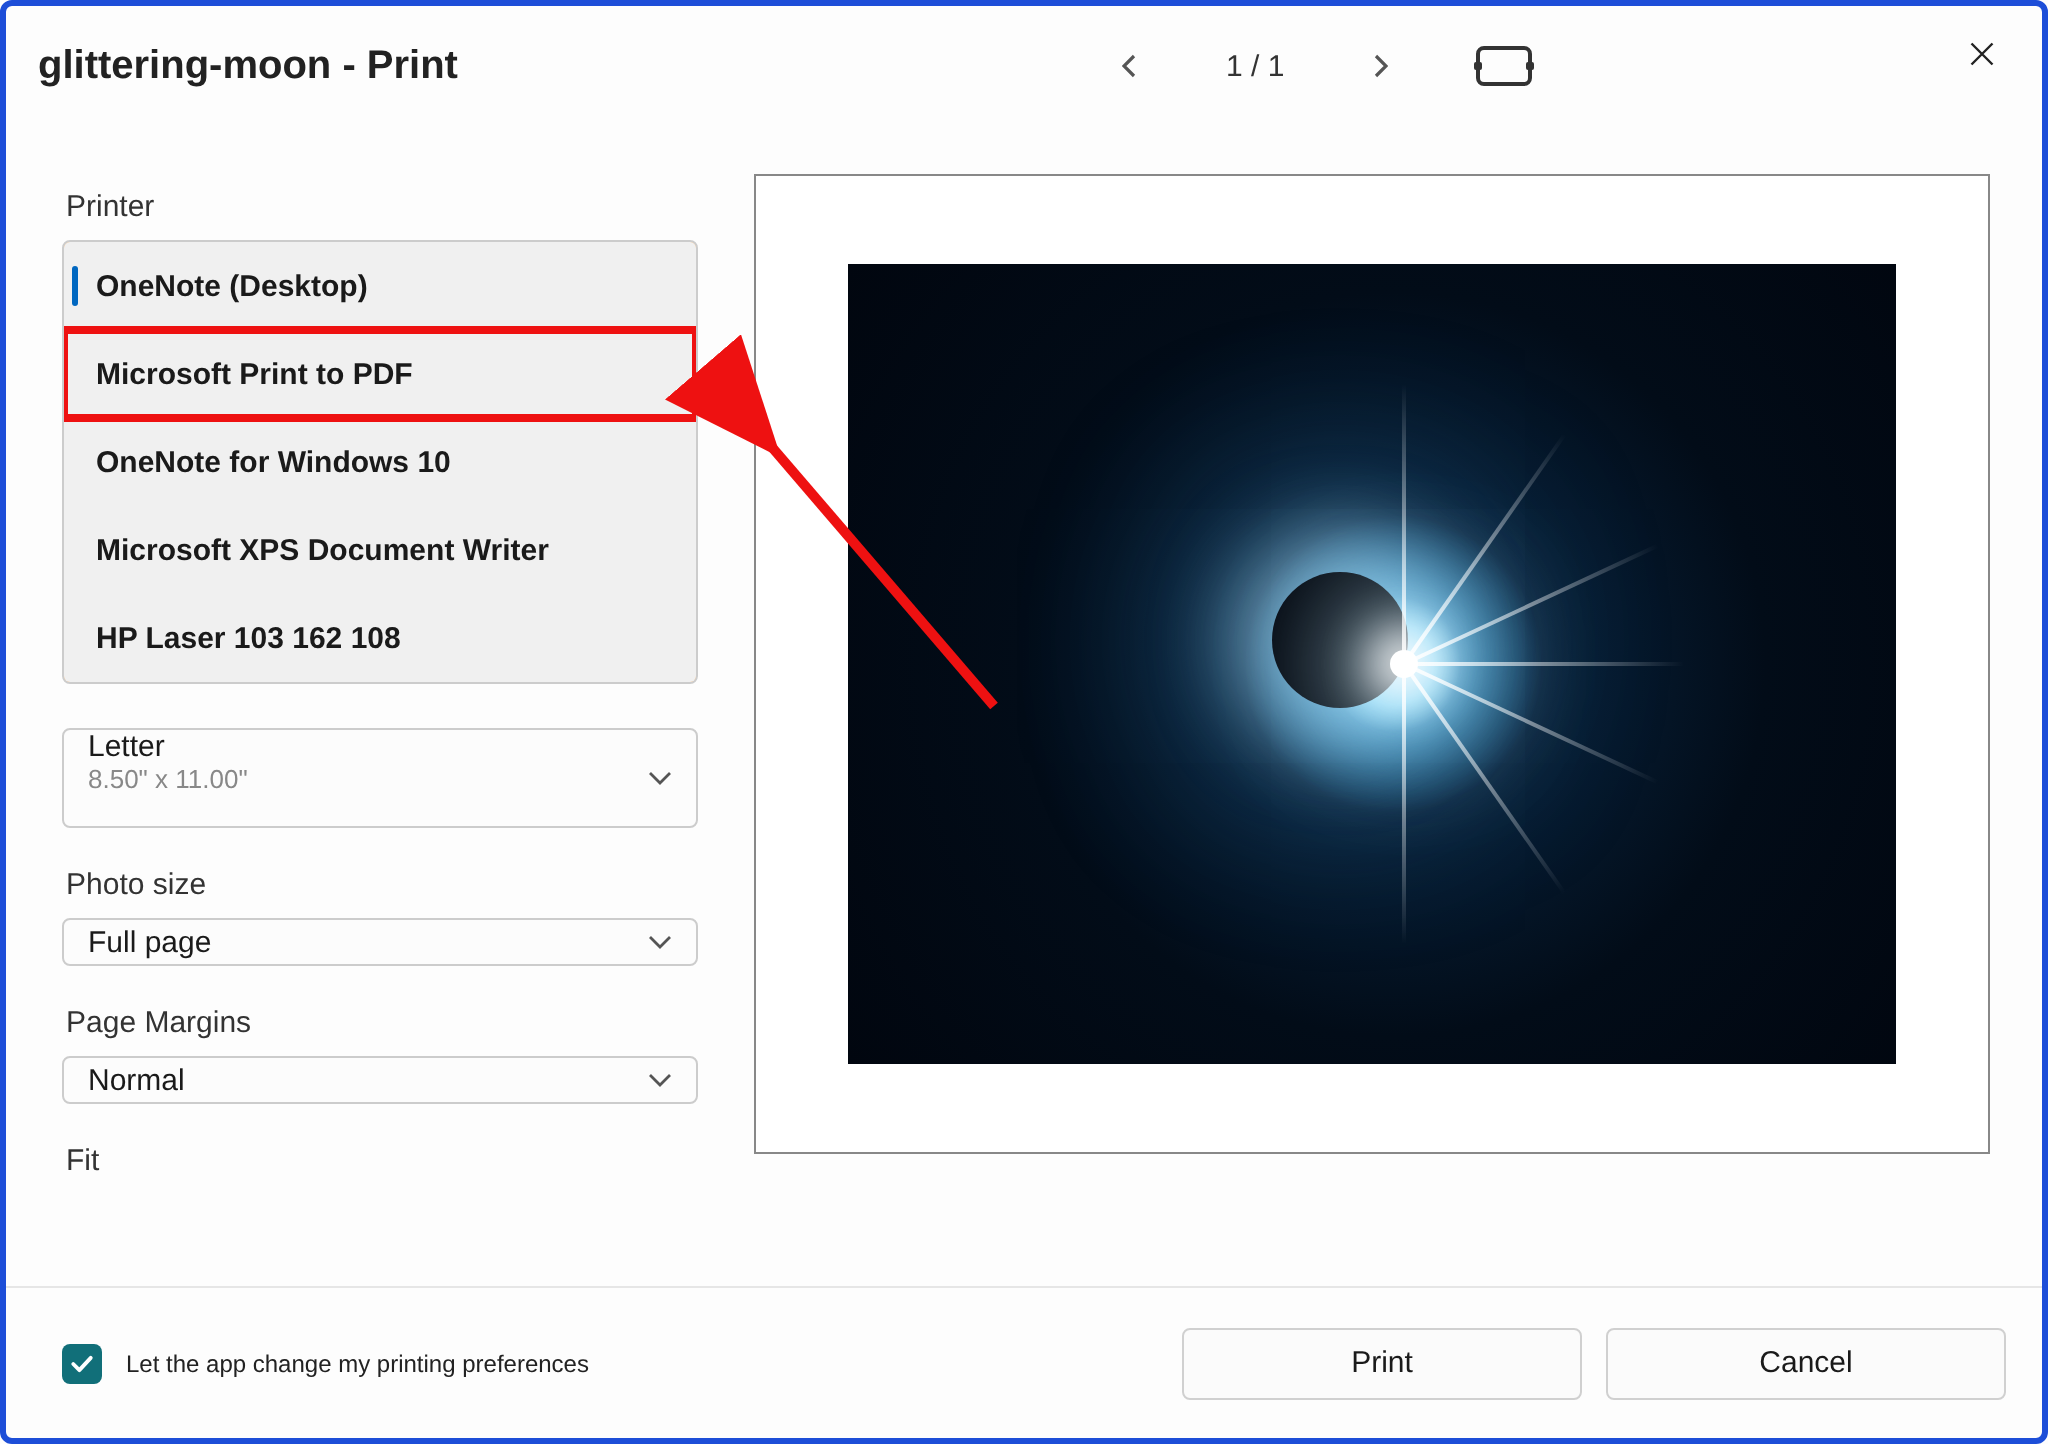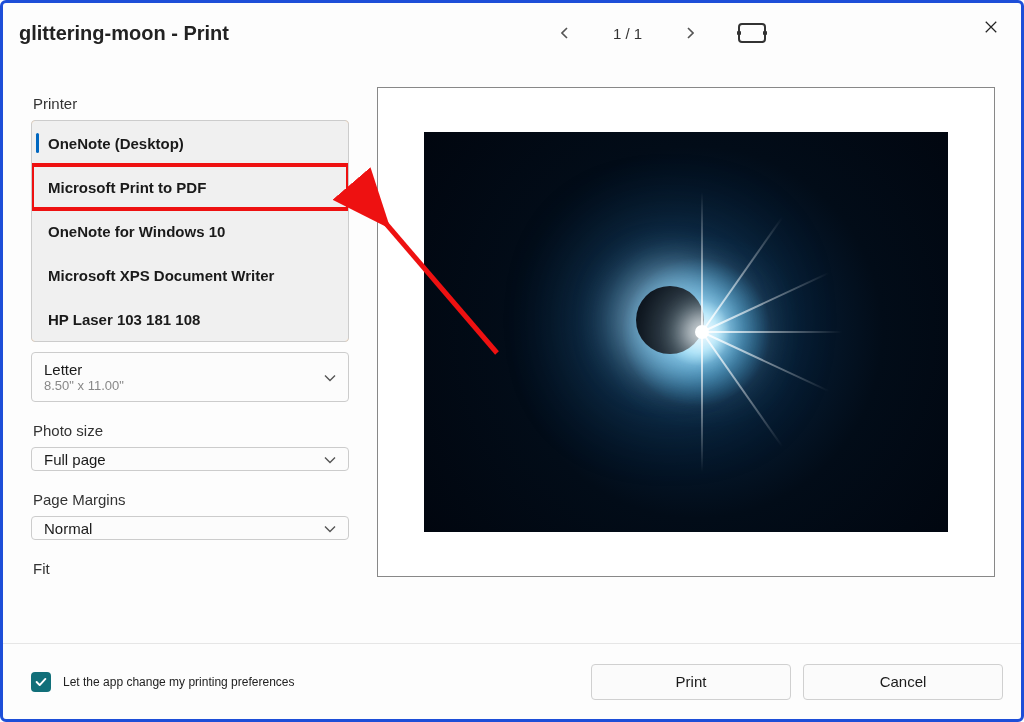--- a/index.html
+++ b/index.html
@@ -22,21 +22,21 @@
 
   .section-label { font-size: 15px; color: #333; margin: 20px 0 8px 2px; }
   .left > .section-label:first-child { margin-top: 32px; }
 
   .printer-list { border: 1px solid #ccc; border-radius: 4px; overflow: hidden; background: #fdba74; font-weight: bold; }
   .printer-item { height: 44px; display: flex; align-items: center; padding-left: 16px; font-size: 15px; background: #f0f0f0; cursor: pointer; position: relative; }
   .printer-item.selected::before { content: ""; position: absolute; left: 4px; top: 12px; bottom: 12px; width: 3px; background: #0067c0; border-radius: 2px; }
   .printer-item.highlighted { outline: 4px solid #e11; outline-offset: -2px; z-index: 2; }
 
   .dropdown { border: 1px solid #ccc; border-radius: 4px; background: #fcfcfc; height: 24px; display: flex; align-items: center; padding: 0 12px; cursor: pointer; position: relative; font-size: 15px; }
-  .dropdown.two-line { height: 50px; flex-direction: column; align-items: flex-start; justify-content: center; gap: 0; }
+  .dropdown.two-line { height: 50px; flex-direction: column; align-items: flex-start; gap: 0; margin-top: 12px; }
   .dropdown .sub { font-size: 13px; color: #888; }
   .chev { position: absolute; right: 12px; top: 50%; transform: translateY(-50%); color: #555; }
 
   .preview-frame { width: 100%; height: 490px; border: 1px solid #888; background: #fff; display: flex; align-items: center; justify-content: center; padding: 20px 22px; overflow: hidden; }
   .preview-page { width: 100%; height: 100%; background: #fff; display: flex; align-items: center; justify-content: center; padding: 24px; }
   .preview-image { width: 100%; height: 100%; background: radial-gradient(circle at 52% 50%, #cdf1ff 0%, #6fd0ef 6%, #1a6fa0 10%, #072039 22%, #020c18 55%, #01060f 100%); position: relative; overflow: hidden; }
   .eclipse-disc { position: absolute; left: 47%; top: 47%; width: 68px; height: 68px; border-radius: 50%; background: #01060f; transform: translate(-50%, -50%); box-shadow: 0 0 40px 18px rgba(180,230,255,0.55), 0 0 90px 40px rgba(80,170,220,0.35); }
   .flare { position: absolute; left: 53%; top: 50%; width: 14px; height: 14px; background: #fff; border-radius: 50%; transform: translate(-50%, -50%); box-shadow: 0 0 24px 10px #fff, 0 0 60px 26px rgba(200,240,255,0.8); }
   .ray { position: absolute; left: 53%; top: 50%; width: 140px; height: 2px; background: linear-gradient(90deg, rgba(255,255,255,0.9), rgba(255,255,255,0)); transform-origin: 0 50%; }
 
@@ -80,21 +80,21 @@
 
   <div class="body">
     <div class="left">
 
       <div class="section-label">Printer</div>
       <div class="printer-list" id="printer-list">
           <div class="printer-item selected">OneNote (Desktop)</div>
           <div class="printer-item highlighted">Microsoft Print to PDF</div>
           <div class="printer-item">OneNote for Windows 10</div>
           <div class="printer-item">Microsoft XPS Document Writer</div>
-          <div class="printer-item">HP Laser 103 181 108</div>
+          <div class="printer-item">HP Laser 103 162 108</div>
         </div>
 
       <div style="height:10px"></div>
       <div class="dropdown two-line">
         <span>Letter</span>
         <span class="sub">8.50" x 11.00"</span>
         <span class="chev"><svg viewBox="0 0 12 8" width="12" height="8">
               <path d="M1 1 L6 6 L11 1" stroke="#555" stroke-width="1.4" fill="none"></path>
             </svg></span>
       </div>

